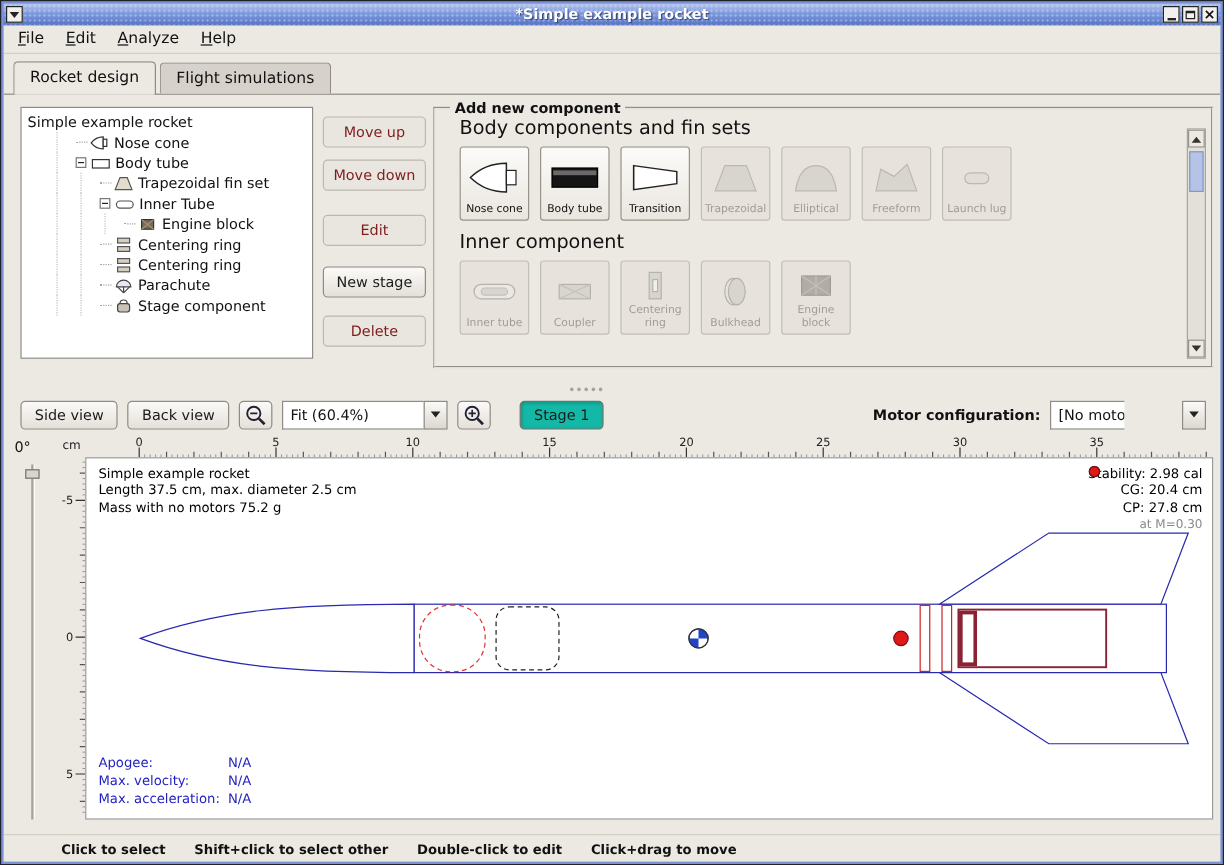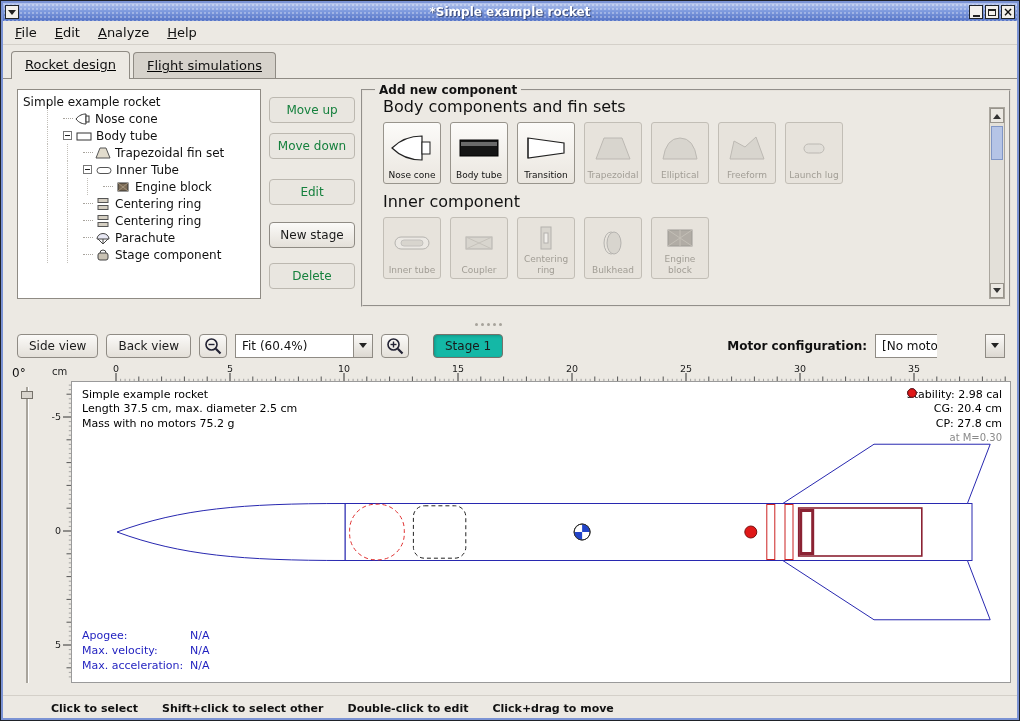--- a/index.html
+++ b/index.html
@@ -17,38 +17,38 @@
   .tb-btns{margin-left:auto;display:flex;gap:2px;margin-right:2px;z-index:1;}
   .tb-btn{width:14px;height:14px;background:#f2f0ec;border:1px solid #20242a;display:flex;align-items:center;justify-content:center;}
   .g-min{width:7px;height:2px;background:#222;margin-top:7px;}
   .g-max{width:8px;height:7px;border:1px solid #222;border-top-width:2px;}
   .g-x{font-size:12px;font-weight:bold;color:#111;line-height:10px;}
   
   .app{flex:1;background:#ece9e3;display:flex;flex-direction:column;overflow:hidden;}
   .menubar{height:24px;flex:none;display:flex;align-items:center;padding-left:4px;gap:2px;border-bottom:1px solid #d4d0c9;}
   .menu-item{font-size:13px;color:#111;padding:8px 8px;}
   .menu-item u{text-decoration:underline;}
-  .tabstrip{height:34px;flex:none;display:flex;align-items:flex-end;padding-left:8px;gap:3px;border-bottom:1px solid #8f8b84;position:relative;text-decoration:underline;}
+  .tabstrip{height:34px;flex:none;display:flex;align-items:flex-end;padding-left:8px;gap:3px;border-bottom:1px solid #8f8b84;position:relative;}
   .tab{font-size:13px;color:#111;padding:5px 13px 5px;background:#d6d2cb;border:1px solid #8f8b84;border-bottom:none;border-radius:4px 4px 0 0;position:relative;}
   .tab.active{background:#ece9e3;padding-bottom:7px;margin-bottom:-1px;z-index:2;}
   
   .upper{height:240px;flex:none;position:relative;}
   .tree-panel{position:absolute;left:14px;top:10px;width:244px;height:210px;background:#fff;border:1px solid #8f8b84;padding:3px 0 0 5px;overflow:hidden;}
   .tree-row{display:flex;align-items:center;height:17px;white-space:nowrap;}
   .gutter{width:16px;height:100%;flex:none;border-left:1px dotted #c3c0ba;margin-left:4px;}
   .gutter.g0{border-left:none;}
   .expander{width:9px;height:9px;border:1px solid #777;background:#fff;position:relative;flex:none;margin:0 4px 0 0;}
   .expander::after{content:"";position:absolute;left:1px;right:1px;top:3px;height:1px;background:#222;}
   .hstub{width:10px;height:0;border-top:1px dotted #a8a49d;flex:none;margin-right:2px;}
   .tree-icon{width:16px;height:14px;flex:none;margin-right:4px;}
   .tree-icon svg{display:block;}
   .tree-label{font-size:12px;color:#111;}
   .action-col{position:absolute;left:266px;top:0;width:86px;display:flex;flex-direction:column;align-items:stretch;}
   .btn{height:26px;background:linear-gradient(#fbfaf8,#e4e0d9);border:1px solid #8f8b84;border-radius:4px;font-size:12px;color:#1a1a1a;display:flex;align-items:center;justify-content:center;}
-  .btn.disabled{color:#15803d;background:#e9e6e0;border-color:#bcb8b0;}
+  .btn.disabled{color:#7f1d1d;background:#e9e6e0;border-color:#bcb8b0;}
   .addbox{position:absolute;left:358px;top:4px;width:650px;height:224px;border:2px groove #e6e2db;padding:0 10px 4px 10px;}
   .addbox legend{font-size:12px;font-weight:bold;color:#111;padding:0 4px;margin-left:2px;}
   .section-label{font-size:16px;color:#111;margin:0 0 6px 10px;}
   .comp-row{display:flex;gap:9px;margin:0 0 8px 10px;}
   .comp-btn{width:58px;height:62px;border:1px solid #98948c;border-radius:3px;background:linear-gradient(#fcfbf9,#eae6df);display:flex;flex-direction:column;align-items:center;padding:4px 2px 3px;}
   .comp-btn .cicon{flex:1;display:flex;align-items:center;justify-content:center;}
   .comp-btn .clabel{font-size:9px;line-height:1.15;text-align:center;color:#111;}
   .comp-btn.disabled{background:#e7e3dc;border-color:#c2beb6;}
   .comp-btn.disabled .clabel{color:#a19d95;}
   .comp-btn.disabled .cicon{opacity:.45;filter:grayscale(.6);}

